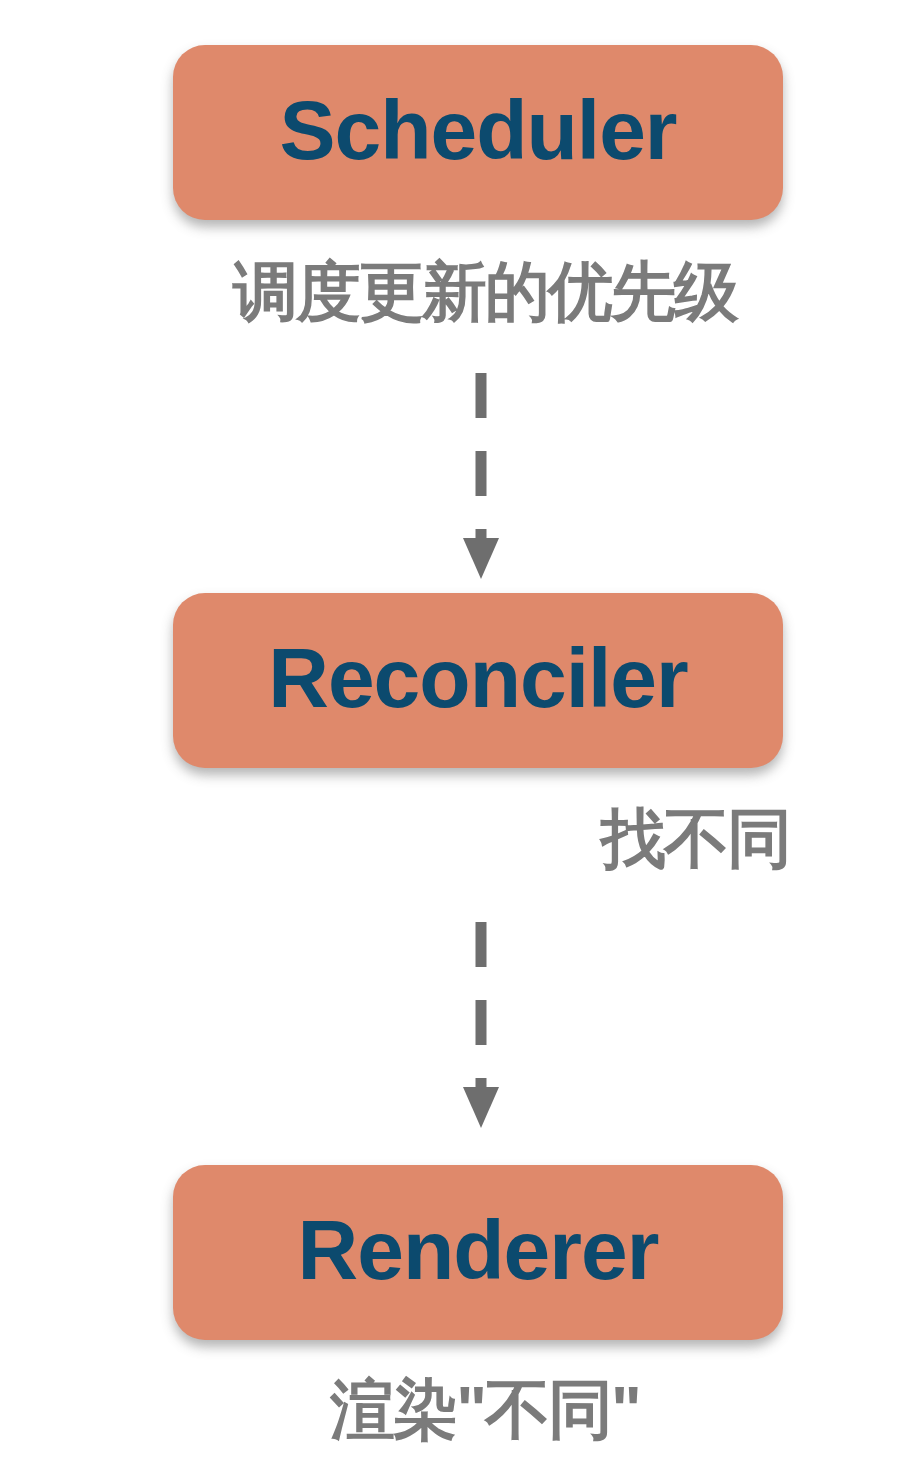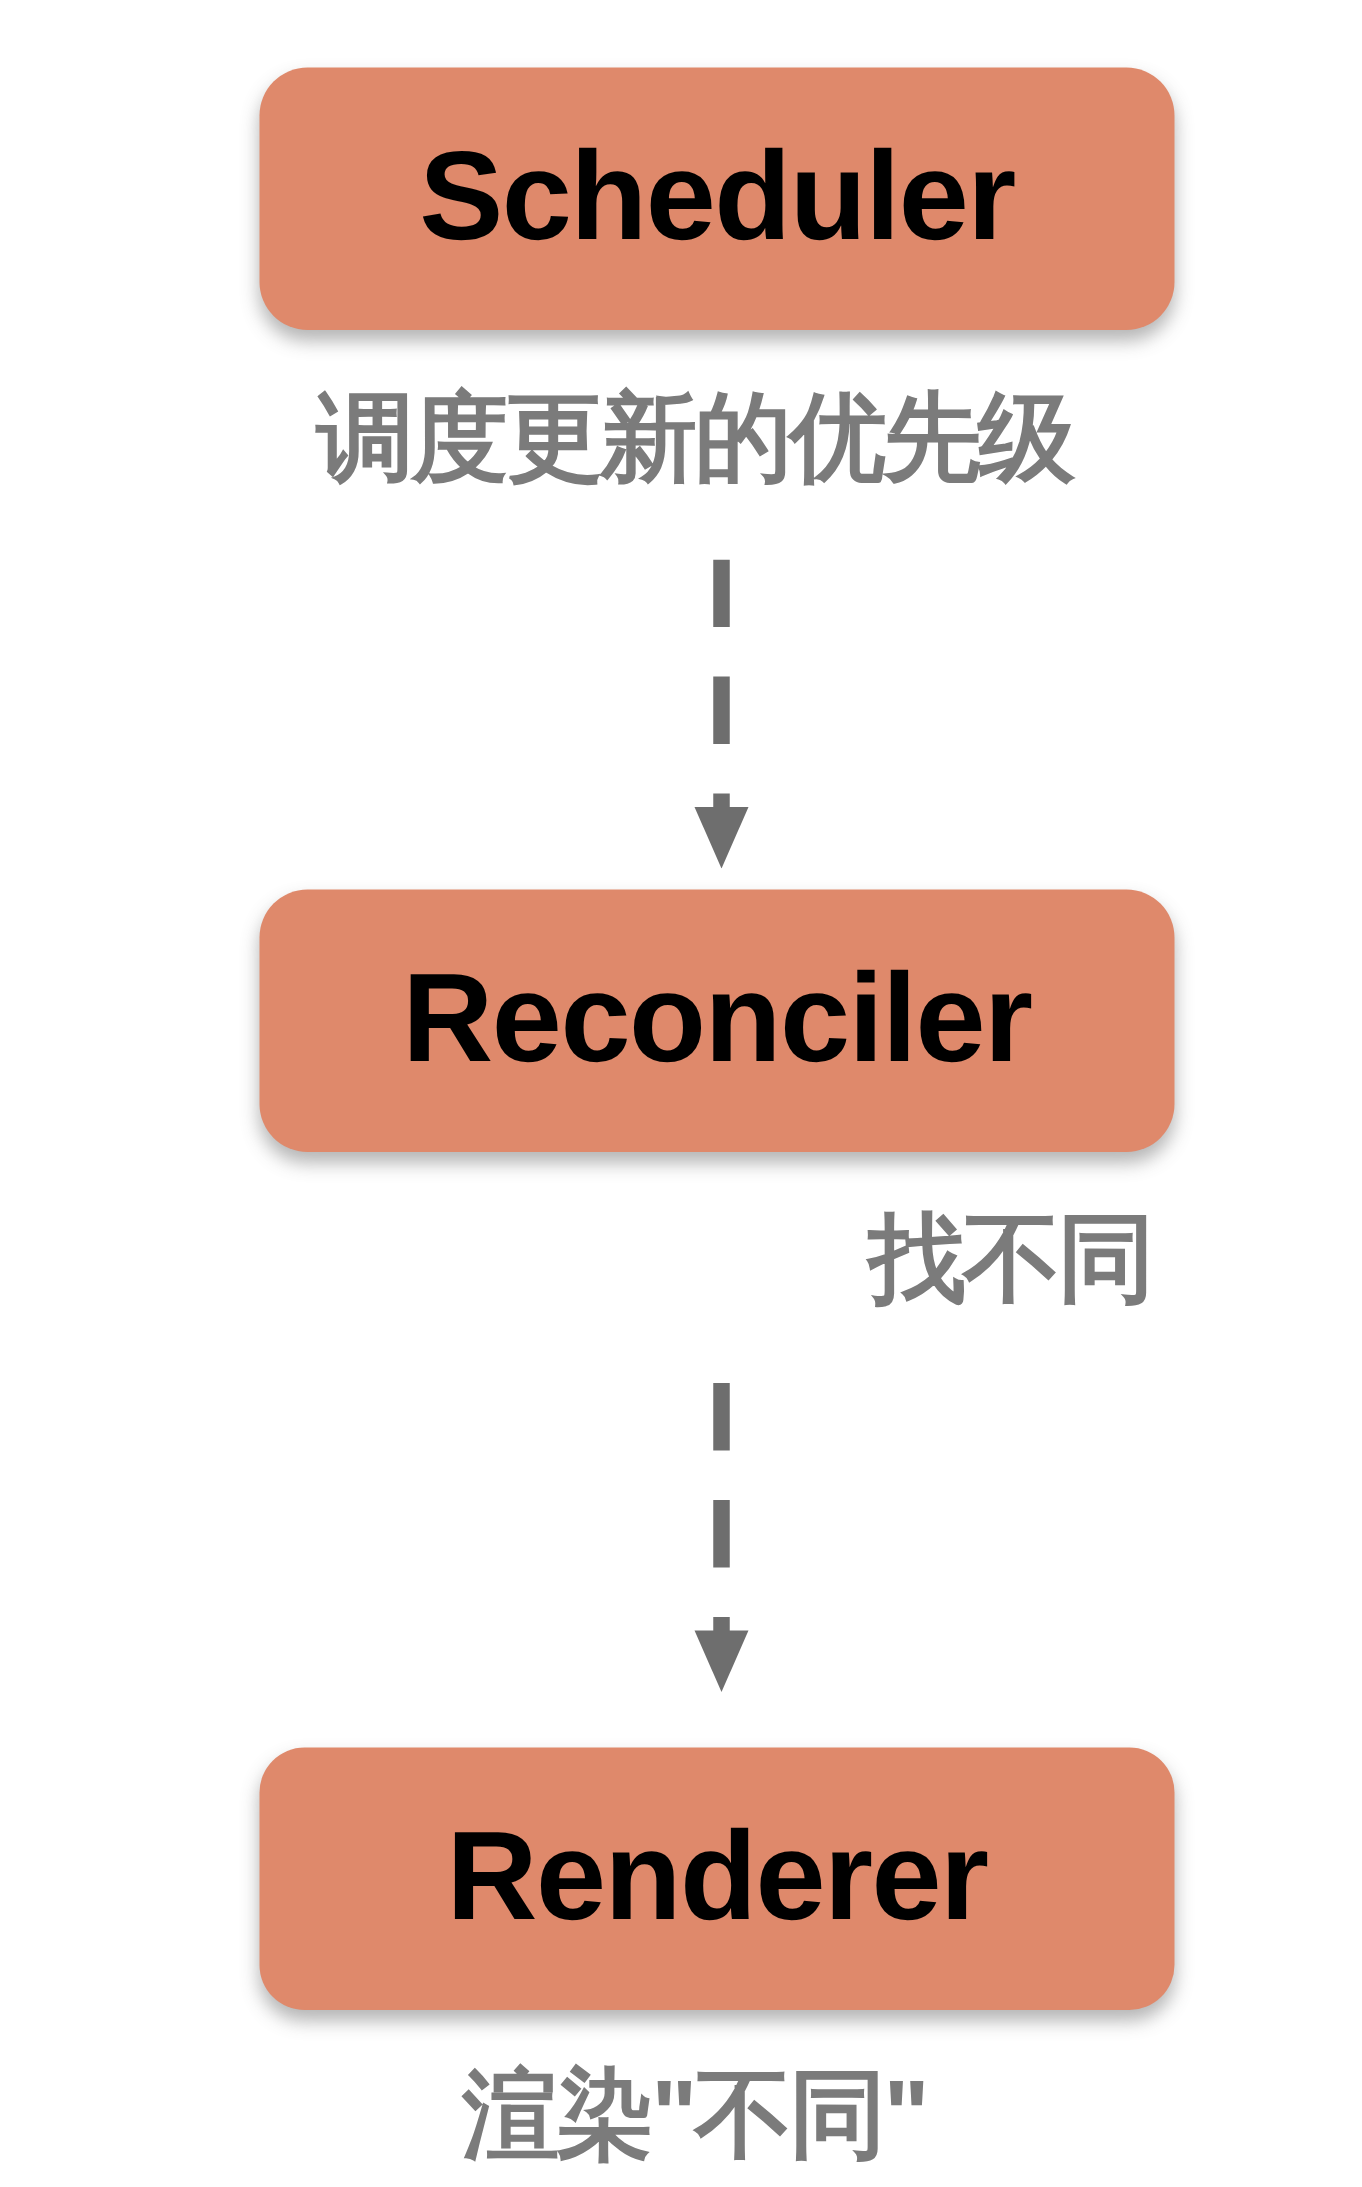--- a/index.html
+++ b/index.html
@@ -21,31 +21,31 @@
     width: 610px;
     height: 175px;
     background: #DF896B;
     border-radius: 32px;
     box-shadow: 0 7px 12px rgba(90, 90, 90, 0.45);
     display: flex;
     align-items: center;
     justify-content: center;
   }
   .node-label {
-    color: #000000;
+    color: #0c4a6e;
     font-size: 84px;
     font-weight: bold;
     letter-spacing: -1px;
     line-height: 1;
     padding-bottom: 6px;
     text-align: center;
   }
   .node-caption {
     position: absolute;
-    left: 158px;
+    left: 180px;
     width: 610px;
     text-align: center;
     color: #7B7B7B;
     font-size: 65px;
     font-weight: bold;
     letter-spacing: -2px;
     line-height: 94px;
     height: 94px;
     white-space: nowrap;
   }
@@ -54,21 +54,21 @@
     left: 459px;
     width: 44px;
     height: 206px;
   }
   #box-scheduler  { top: 45px; }
   #cap-scheduler  { top: 245px; }
   #arrow-1        { top: 373px; }
   #box-reconciler { top: 593px; }
   #cap-reconciler { top: 792px; text-align: right; }
   #arrow-2        { top: 922px; }
-  #box-renderer   { top: 1165px; border-radius: 30px; }
+  #box-renderer   { top: 1165px; }
   #cap-renderer   { top: 1363px; }
 </style>
 </head>
 <body>
 
 <div class="canvas">
 
   <div class="node-box" id="box-scheduler">
     <span class="node-label">Scheduler</span>
   </div>

